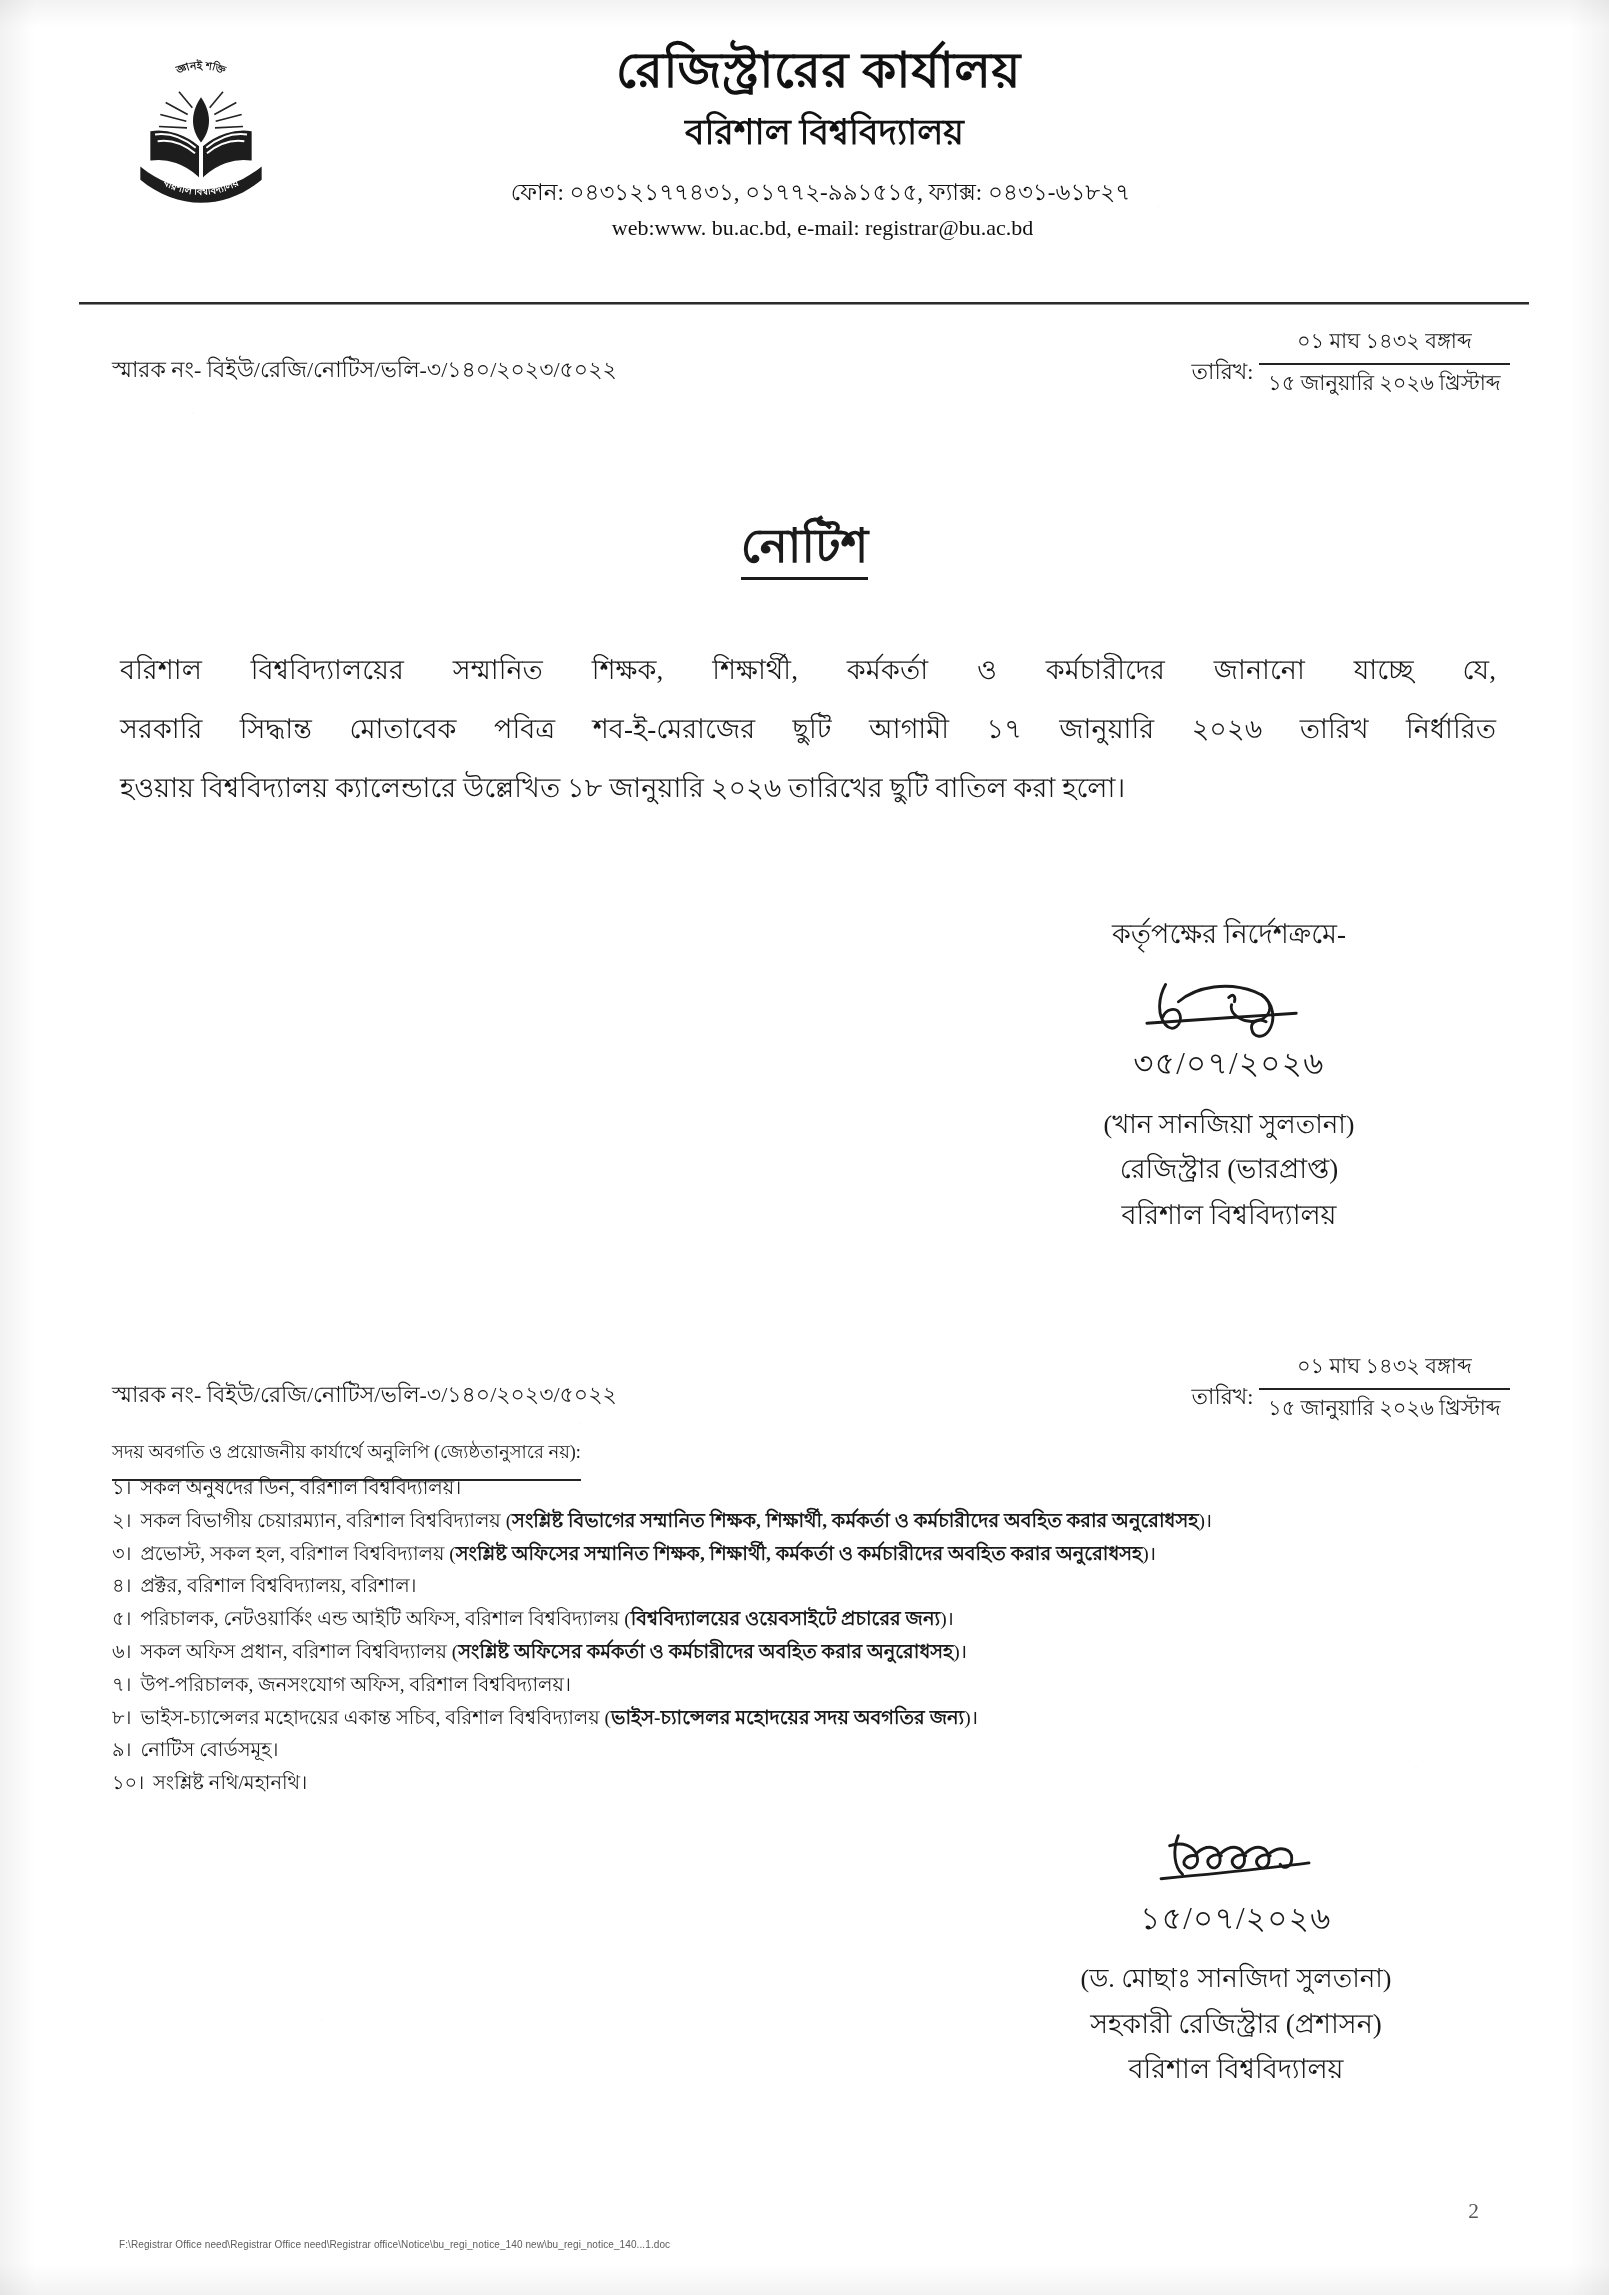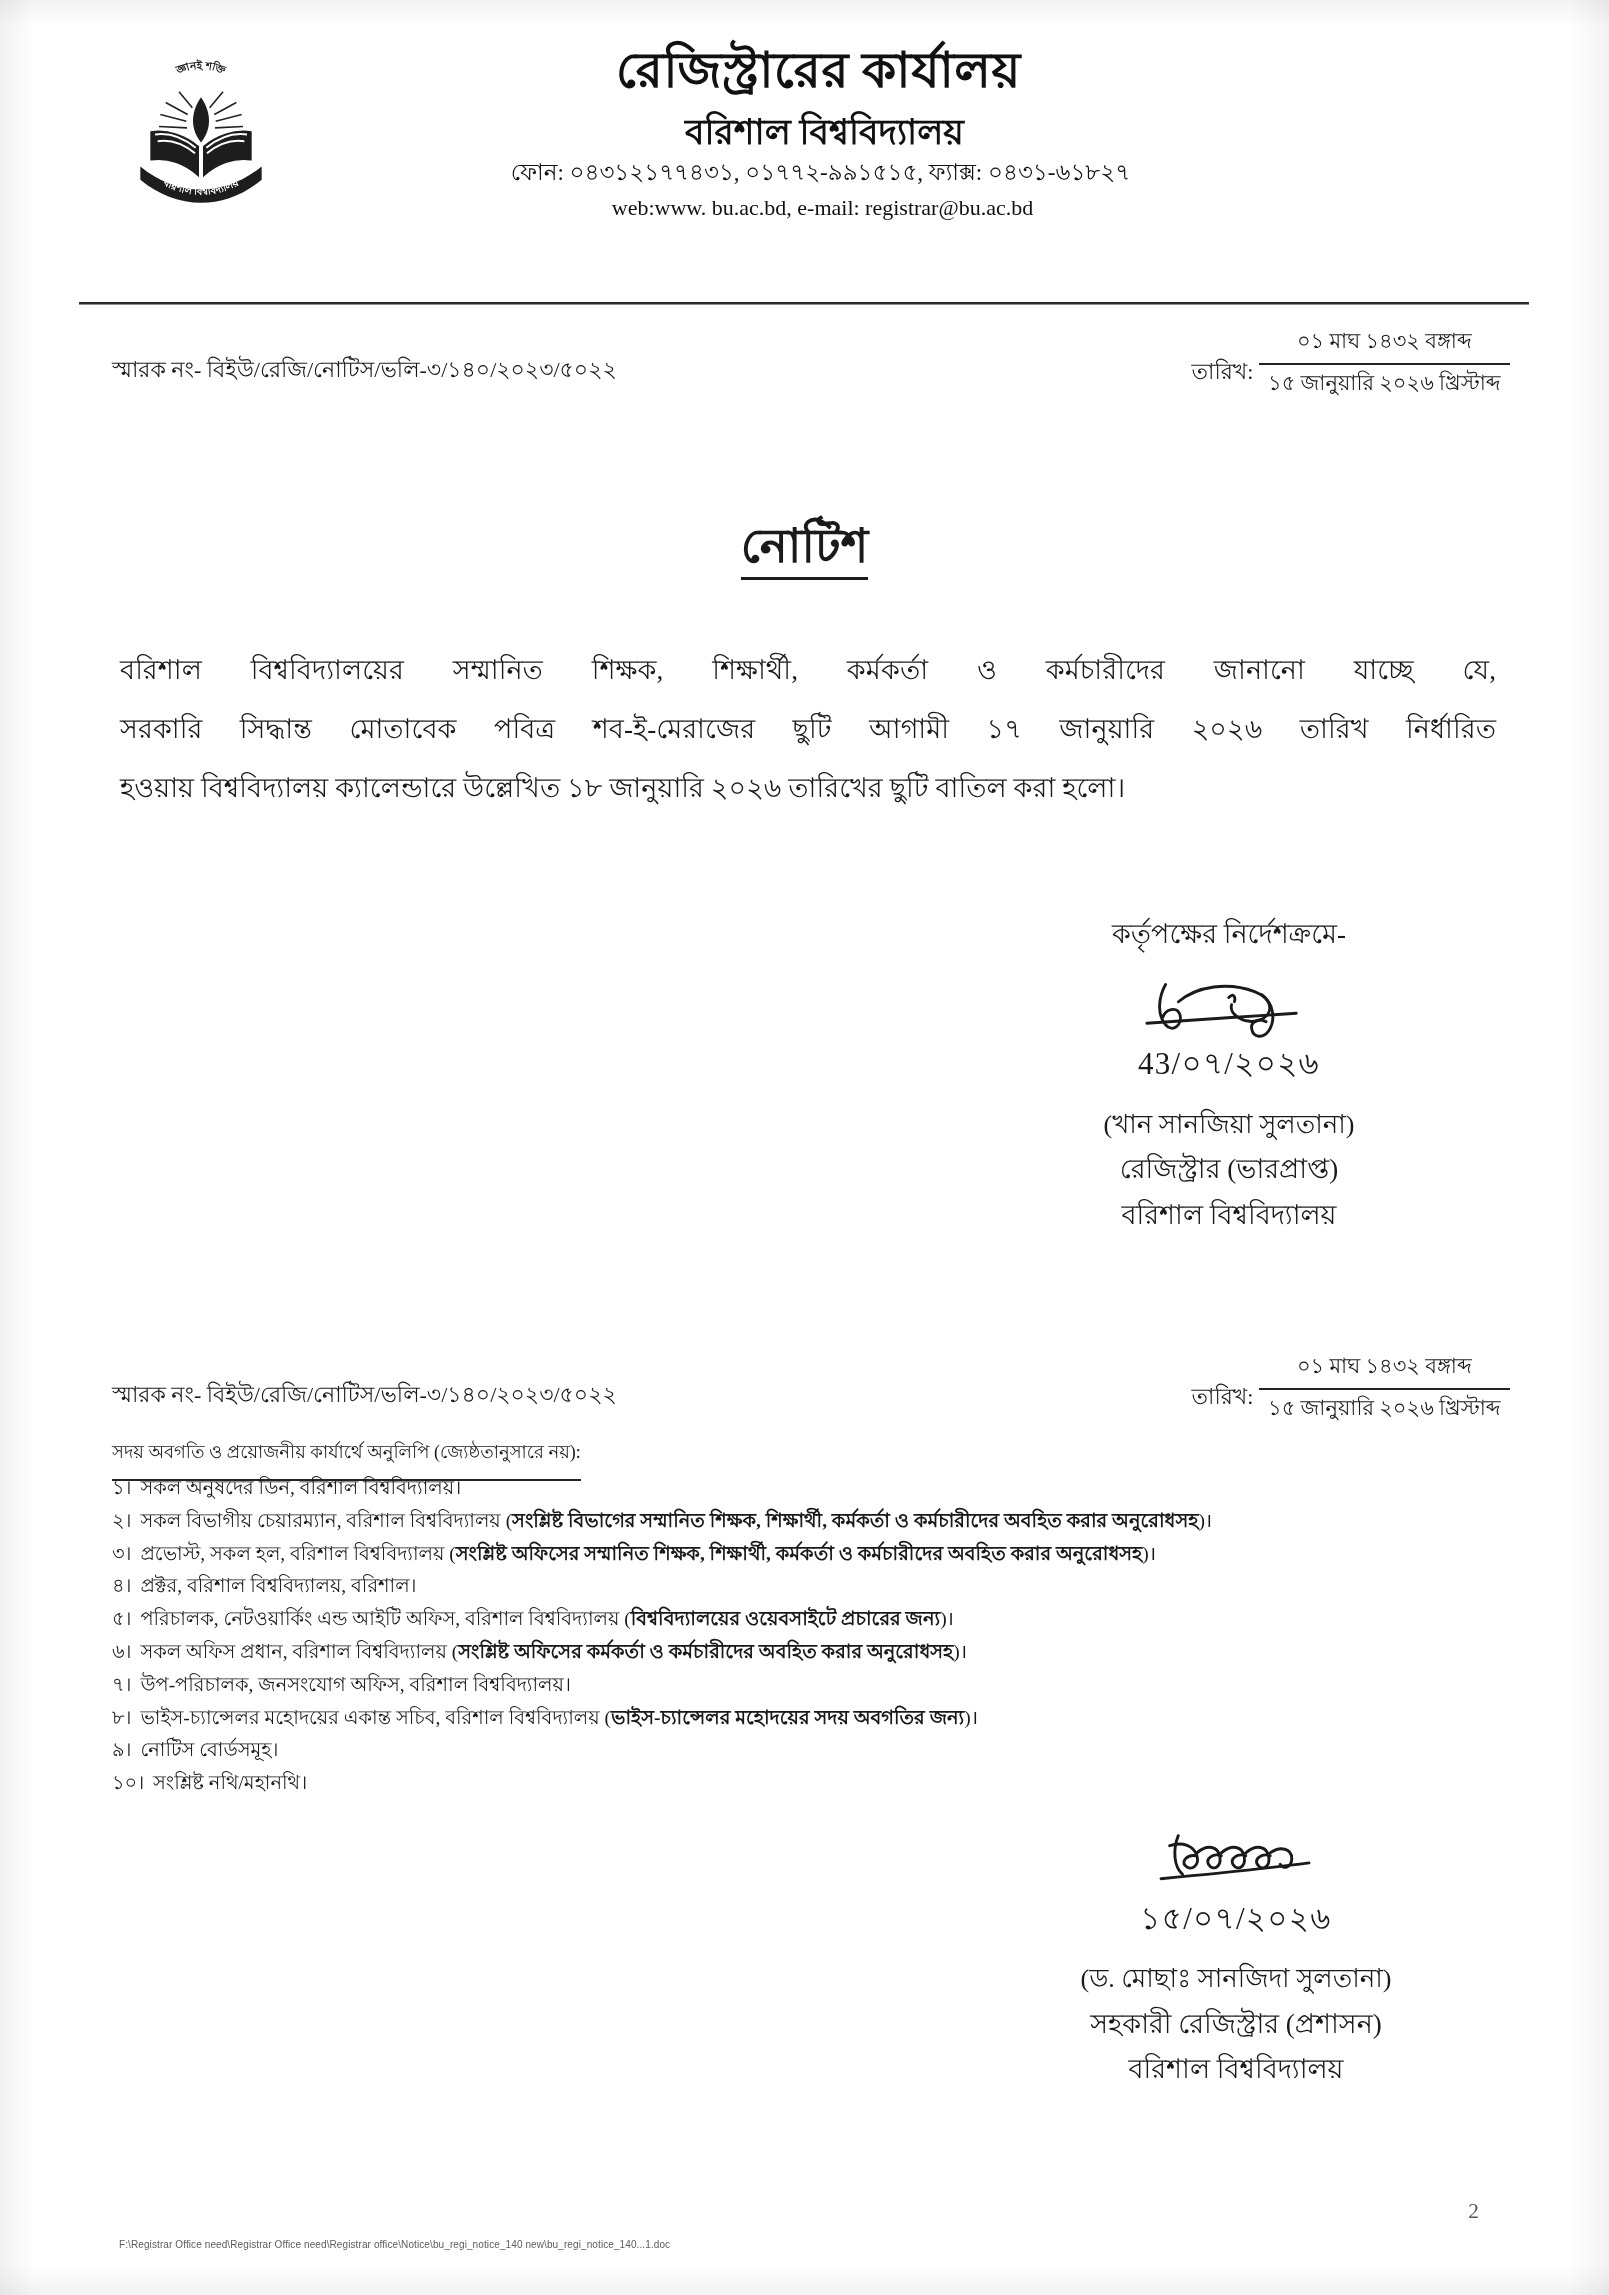--- a/index.html
+++ b/index.html
@@ -51,21 +51,21 @@
     font-size: 35px;
     font-weight: 700;
     line-height: 1.2;
     margin-top: 12px;
     padding-left: 40px;
     color: #111;
   }
   .contact-line {
     font-size: 23px;
     line-height: 1.3;
-    margin-top: 4px;
+    margin-top: 24px;
     padding-left: 32px;
     color: #111;
   }
   .web-line {
     font-size: 22px;
     line-height: 1.3;
     margin-top: 6.7px;
     padding-left: 36px;
     color: #111;
   }
@@ -296,21 +296,21 @@
     <svg class="sig-img" viewBox="0 0 300 110" xmlns="http://www.w3.org/2000/svg">
       <g fill="none" stroke="#1a1a1a" stroke-width="4" stroke-linecap="round">
         <path d="M62 16 C 52 34 50 58 62 72 C 72 84 86 72 82 58 C 78 46 62 50 58 62"></path>
         <path d="M80 40 C 106 18 150 12 186 26 C 212 36 214 58 192 66 C 172 72 150 58 154 44"></path>
         <path d="M150 34 C 156 28 160 32 158 40"></path>
         <path d="M196 30 C 212 42 216 64 206 80 C 198 92 184 90 182 78 C 180 68 192 62 202 68"></path>
         <path d="M36 70 C 96 66 180 60 244 56"></path>
       </g>
     </svg>
 
-    <div class="sig-date">43/০৭/২০২৬</div>
+    <div class="sig-date">৩৫/০৭/২০২৬</div>
     <div class="sign-name">(খান সানজিয়া সুলতানা)</div>
     <div class="sign-desig">রেজিস্ট্রার (ভারপ্রাপ্ত)</div>
     <div class="sign-org">বরিশাল বিশ্ববিদ্যালয়</div>
   </div>
 
   <div class="memo-row" style="top:1350px;">
     <div class="memo-no">স্মারক নং- বিইউ/রেজি/নোটিস/ভলি-৩/১৪০/২০২৩/৫০২২</div>
     <div class="date-block">
       <span class="date-label">তারিখ:</span>
       <span class="date-frac">

